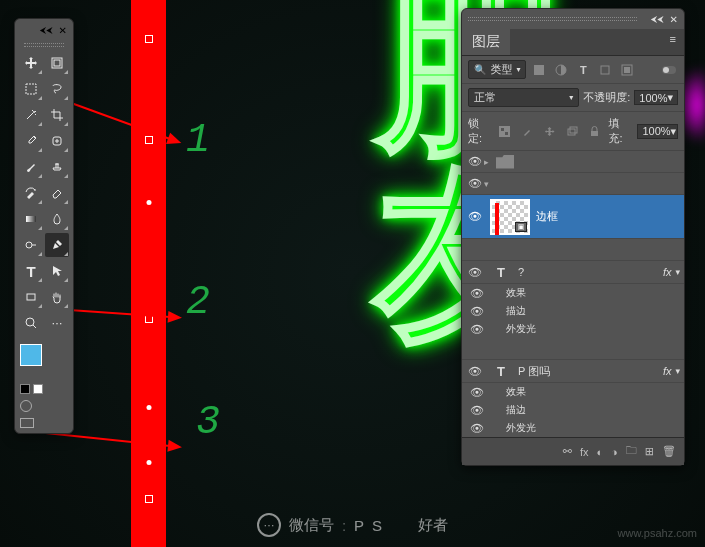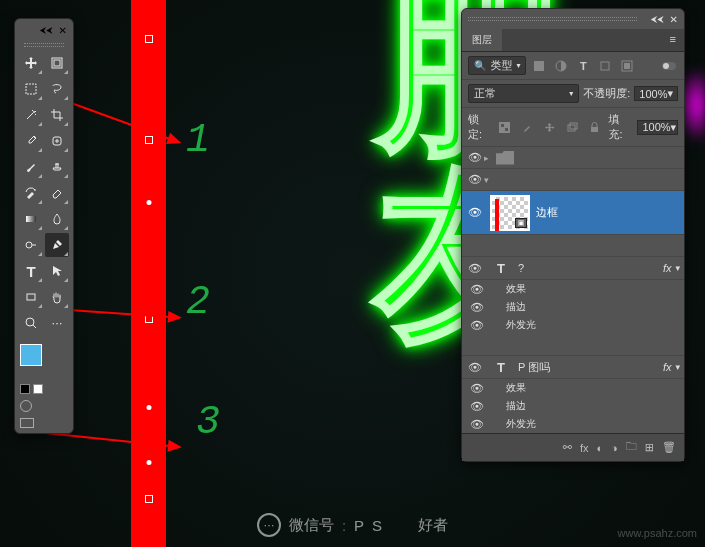--- a/index.html
+++ b/index.html
@@ -51,21 +51,21 @@
 .swatch-bg { width: 22px; height: 22px; background: #222; border: 1px solid #fff; position: absolute; margin-left: 10px; margin-top: -12px; z-index: -1; }
 .swatch-wrap { position: relative; height: 36px; }
 .swatch-mini { display: flex; gap: 3px; margin-top: 4px; }
 .mini-box { width: 10px; height: 10px; border: 1px solid #888; }
 
 
 .layers-panel { position: absolute; right: 20px; top: 8px; width: 224px; background: #535353; border: 1px solid #2a2a2a; border-radius: 6px; color: #ddd; font-size: 11px; box-shadow: 0 3px 12px rgba(0,0,0,0.6); }
 .panel-head { height: 20px; display: flex; justify-content: flex-end; align-items: center; padding: 0 6px; gap: 6px; }
 .panel-head .grip { flex: 1; height: 4px; border-top: 1px dotted #888; border-bottom: 1px dotted #888; margin-right: 8px; }
 .tabs { display: flex; background: #424242; border-bottom: 1px solid #2a2a2a; }
-.tab { padding: 4px 10px; font-size: 10px; }
+.tab { padding: 4px 10px; font-size: 14px; }
 .tab.active { background: #535353; }
 .flyout { margin-left: auto; padding: 4px 8px; }
 .ctrl-row { display: flex; align-items: center; gap: 4px; padding: 4px 6px; border-bottom: 1px solid #454545; }
 .dropdown { display: flex; align-items: center; gap: 4px; background: #3a3a3a; padding: 1px 5px; border: 1px solid #2a2a2a; border-radius: 2px; }
 .dropdown .chev { font-size: 8px; }
 .icon-btn { width: 18px; height: 16px; display: flex; align-items: center; justify-content: center; color: #ccc; cursor: pointer; }
 .opacity-field { background: #3a3a3a; border: 1px solid #2a2a2a; padding: 0 4px; min-width: 40px; display: flex; align-items: center; justify-content: space-between; }
 .lock-row { display: flex; align-items: center; gap: 6px; padding: 4px 6px; border-bottom: 1px solid #454545; }
 .layer-list { max-height: 330px; overflow: hidden; }
 .layer-row { display: flex; align-items: center; padding: 2px 4px; border-bottom: 1px solid #474747; min-height: 22px; }

